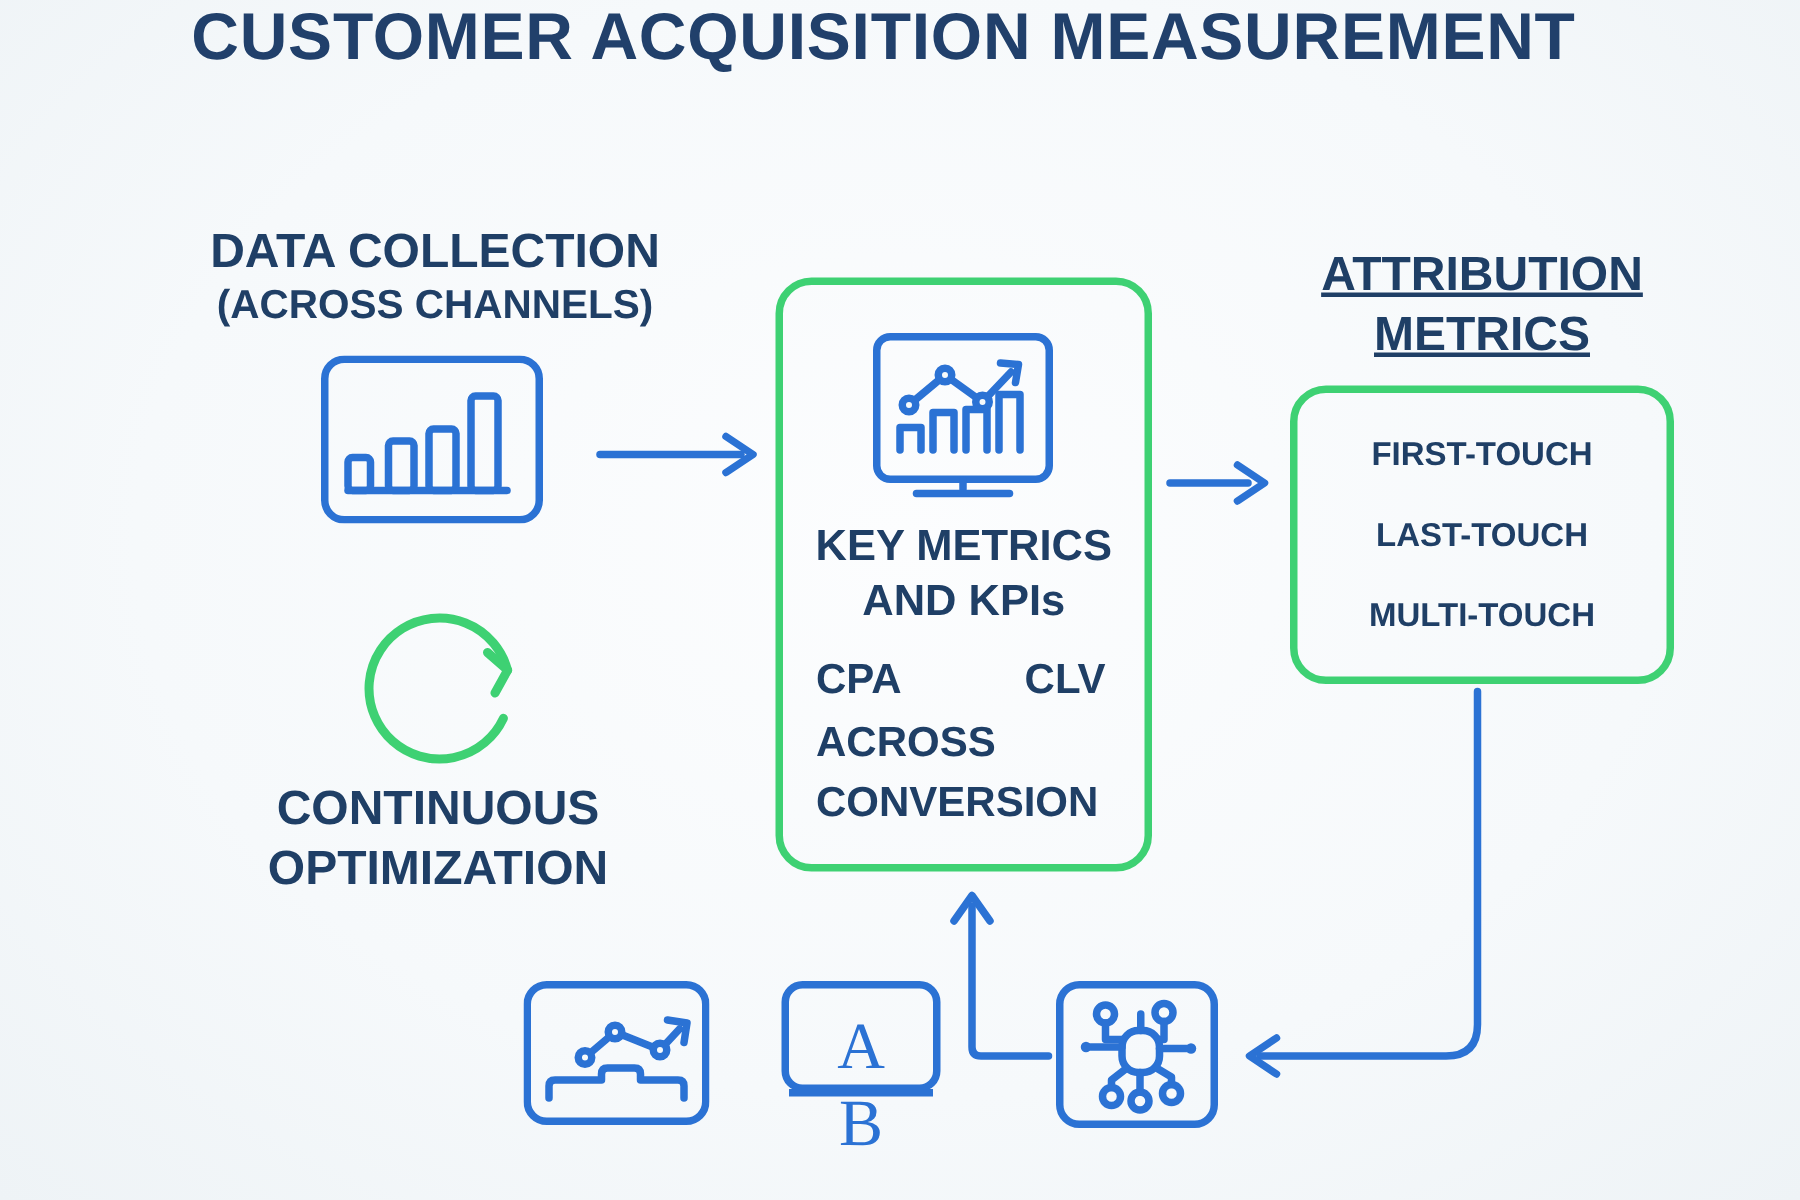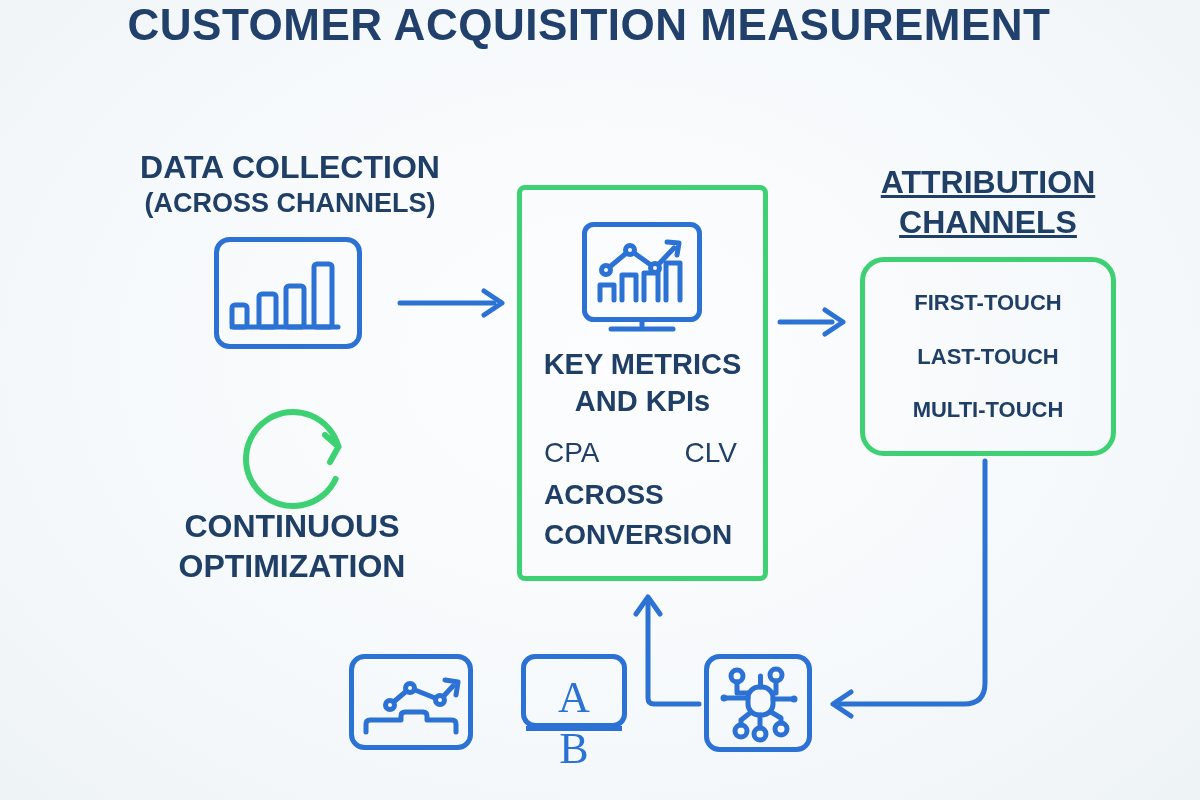--- a/index.html
+++ b/index.html
@@ -29,39 +29,39 @@
     position: absolute;
   }
 
   .section-label { position: absolute; text-align: center; font-weight: 700; color: #1f3f66; }
   .section-label .l1 { font-size: 32px; line-height: 38px; }
   .section-label .l2 { font-size: 27px; line-height: 34px; }
   .section-label .l1b { font-size: 32px; line-height: 40px; }
 
   .dc-label { left: 90px; top: 148px; width: 400px; }
   .attr-label { left: 838px; top: 162px; width: 300px; text-decoration: underline; }
-  .opt-label { left: 92px; top: 506px; width: 400px; }
+  .opt-label { left: 92px; top: 518px; width: 400px; }
 
   .metrics-box {
     position: absolute;
     left: 517px; top: 185px;
     width: 251px; height: 396px;
     border: 5px solid #3ed173;
-    border-radius: 8px;
+    border-radius: 24px;
     background: transparent;
   }
   .metrics-box .monitor { position: absolute; left: 60px; top: 32px; }
   .metrics-title {
     position: absolute; top: 156px; left: 0; right: 0;
     text-align: center; font-weight: 700; font-size: 29px; line-height: 37px;
   }
   .metrics-row1 {
     position: absolute; top: 247px; left: 22px; right: 26px;
     display: flex; justify-content: space-between;
-    font-weight: 400; font-size: 28px;
+    font-weight: 700; font-size: 28px;
   }
   .metric-single { position: absolute; left: 22px; font-weight: 700; font-size: 28px; }
   .metric-churn { top: 289px; }
   .metric-conversion { top: 329px; }
 
   .attr-box {
     position: absolute;
     left: 860px; top: 257px;
     width: 256px; height: 199px;
     border: 5px solid #3ed173;
@@ -145,21 +145,21 @@
     <div class="metrics-row1">
       <span>CPA</span>
       <span>CLV</span>
     </div>
     <div class="metric-single metric-churn">ACROSS</div>
     <div class="metric-single metric-conversion">CONVERSION</div>
   </div>
 
   <div class="section-label attr-label">
     <div class="l1b">ATTRIBUTION</div>
-    <div class="l1b">CHANNELS</div>
+    <div class="l1b">METRICS</div>
   </div>
 
   <div class="attr-box">
     <div>FIRST-TOUCH</div>
     <div>LAST-TOUCH</div>
     <div>MULTI-TOUCH</div>
   </div>
 
   <svg class="abs" style="left:240px; top:406px;" width="106" height="106" viewBox="0 0 106 106">
     <path class="stroke-green" d="M95.6,72.9 A47,47 0 1 1 98.4,40.8"></path>

